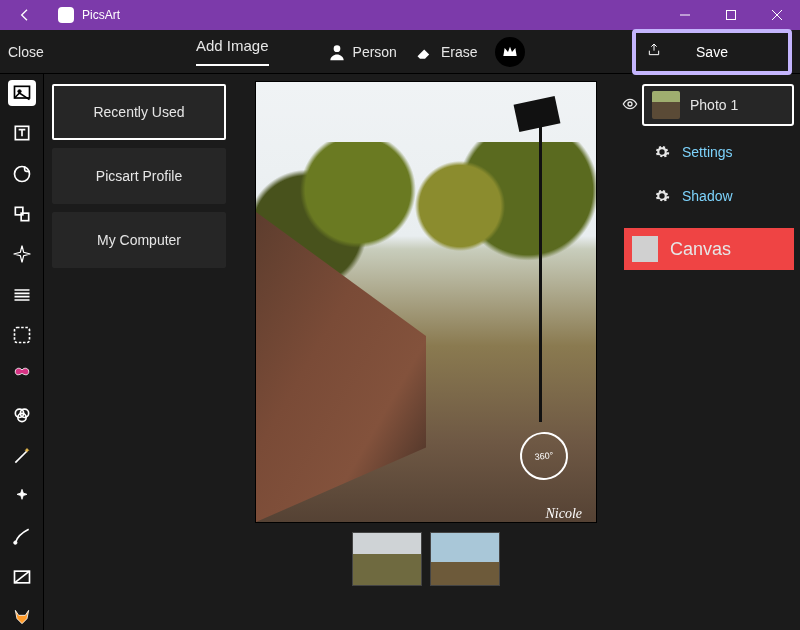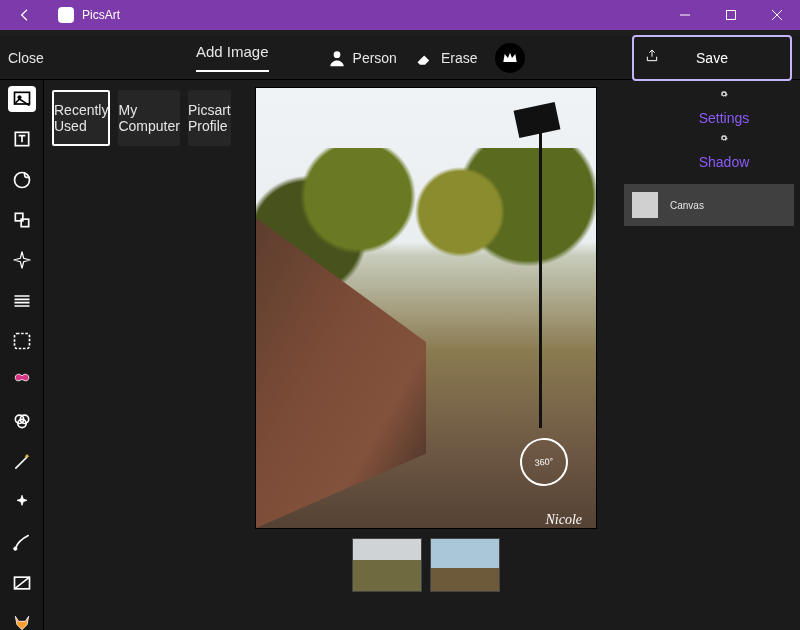--- a/index.html
+++ b/index.html
@@ -8,43 +8,43 @@
   .titlebar { height: 30px; background: #7c3aaa; display: flex; align-items: center; color: #fff; font-size: 12px; }
   .titlebar .back { width: 50px; height: 100%; display:flex; align-items:center; justify-content:center; }
   .titlebar .back svg { width:16px; height:16px; }
   .titlebar .appicon { width:16px; height:16px; background:#fff; border-radius:4px; margin:0 8px; display:inline-block; }
   .titlebar .title { flex:0 0 auto; }
   .titlebar .spacer { flex:1; }
   .winbtn { width:46px; height:100%; display:flex; align-items:center; justify-content:center; }
   .winbtn svg { width:10px; height:10px; stroke:#fff; stroke-width:1; fill:none; }
 
   
-  .topbar { height: 44px; background:#1b1b1b; display:flex; align-items:center; color:#e6e6e6; font-size:14px; padding:0 8px; gap:18px; border-bottom:1px solid #000;margin-top:6px; }
+  .topbar { height: 44px; background:#1b1b1b; display:flex; align-items:center; color:#e6e6e6; font-size:14px; padding:0 8px; gap:18px; border-bottom:1px solid #000; }
   .topbar .close { width: 50px; }
   .topbar .add-image { font-size:15px; border-bottom:2px solid #fff; padding-bottom:10px; margin-left:120px; }
   .tb-item { display:flex; align-items:center; gap:6px; }
   .tb-item svg { width:20px; height:20px; fill:#fff; }
   .crown { width:30px; height:30px; border-radius:50%; background:#000; display:flex; align-items:center; justify-content:center; }
   .crown svg { width:16px; height:14px; fill:#fff; }
-  .savebtn { margin-left:auto; width:160px; height:46px; border:2px solid #c4b5fd; border-radius:4px; display:flex; align-items:center; justify-content:center; gap:36px; color:#fff; position:relative; }
+  .savebtn { margin-left:auto; width:160px; height:46px; border:4px solid #c4b5fd; border-radius:4px; display:flex; align-items:center; justify-content:center; gap:36px; color:#fff; position:relative; }
   .savebtn .share-ico { position:absolute; left:10px; }
   .savebtn .share-ico svg { width:16px; height:16px; stroke:#fff; fill:none; stroke-width:1.5; }
   .savebtn .lbl { font-size:14px; }
 
   
   .main { display:flex; height:556px; }
   .rail { width:44px; background:#181818; border-right:1px solid #000; display:flex; flex-direction:column; align-items:center; padding-top:6px; gap:14px; }
   .rail .ri { width:28px; height:28px; display:flex; align-items:center; justify-content:center; border-radius:4px; }
   .rail .ri.active { background:#fff; }
   .rail .ri svg { width:20px; height:20px; fill:#fff; stroke:#fff; }
   .rail .ri.active svg { fill:#000; stroke:#000; }
   .rail .ri.orange svg { fill:#ff9b2a; }
   .rail .ri.gold .spark { color:#E6B94D; }
 
-  .sidepanel { width:190px; background:#1b1b1b; display:flex; flex-direction:row; padding:10px 8px; gap:8px; }
+  .sidepanel { width:190px; background:#1b1b1b; display:flex; flex-direction:column; padding:10px 8px; gap:8px; }
   .sp-btn { height:56px; background:#262626; color:#e6e6e6; font-size:14px; display:flex; align-items:center; justify-content:center; border-radius:2px; }
   .sp-btn.active { border:2px solid #fff; }
 
   .canvas-area { flex:1; background:#1b1b1b; display:flex; flex-direction:column; align-items:center; padding-top:8px; position:relative; }
   .photo { width:340px; height:440px; position:relative; overflow:hidden; background:linear-gradient(#f0f3f5 0%, #e9eef0 35%, #c8cdbc 38%, #8a7a50 60%, #6e5844 82%, #554234 100%); box-shadow:0 0 0 1px #000; }
   .wall-left { position:absolute; left:0; top:130px; width:170px; height:310px; background:linear-gradient(120deg,#5d3d2e 0%, #7a4b37 40%, #83523c 70%, #3a2a22 100%); clip-path:polygon(0 0, 100% 40%, 100% 76%, 0 100%); }
   .foliage { position:absolute; top:60px; left:0; width:100%; height:160px; background:radial-gradient(circle at 30% 30%, #6a7a22 0 20%, transparent 22%), radial-gradient(circle at 60% 40%, #8b8c2e 0 18%, transparent 20%), radial-gradient(circle at 80% 30%, #5a6a1f 0 22%, transparent 24%), radial-gradient(circle at 15% 55%, #48521c 0 18%, transparent 20%); }
   .panel { position:absolute; top:18px; right:38px; width:42px; height:28px; background:#111; transform:rotate(-12deg); }
   .pole { position:absolute; top:40px; right:54px; width:3px; height:300px; background:#111; }
   .badge360 { position:absolute; right:28px; bottom:42px; width:48px; height:48px; border:2px solid #fff; border-radius:50%; color:#fff; font-size:9px; display:flex; align-items:center; justify-content:center; transform:rotate(-6deg); }
@@ -52,23 +52,23 @@
 
   .thumbs { display:flex; gap:8px; margin-top:10px; }
   .thumb { width:70px; height:54px; background:#2a2a2a; border:1px solid #444; position:relative; overflow:hidden; }
   .thumb.t1::after { content:""; position:absolute; inset:0; background:linear-gradient(#cfd3d6 0 40%, #6f6a40 40% 100%); }
   .thumb.t2::after { content:""; position:absolute; inset:0; background:linear-gradient(#a9c7d8 0 55%, #6d5a3a 55% 100%); }
 
   .rightpanel { width:182px; background:#1b1b1b; border-left:0px solid #000; display:flex; flex-direction:column; padding:10px 6px; gap:8px; }
   .layerrow { height:42px; background:#262626; border-radius:3px; border:2px solid #fff; display:flex; align-items:center; gap:10px; padding:0 8px; color:#e6e6e6; font-size:14px; position:relative; }
   .layerrow .eye { position:absolute; left:-22px; color:#e6e6e6; }
   .layerrow .thumbm { width:28px; height:28px; background:linear-gradient(#9fae6f 0 40%, #5a4a36 40% 100%); border-radius:2px; }
-  .proprow { height:36px; display:flex; align-items:center; gap:12px; padding-left:30px; color:#8b5cf6; font-size:14px;flex-direction:column; }
+  .proprow { height:36px; display:flex; align-items:center; gap:12px; padding-left:30px; color:#7dd3fc; font-size:14px; }
   .proprow svg { width:16px; height:16px; fill:#e6e6e6; }
-  .canvasrow { height:42px; background:#404040; display:flex; align-items:center; gap:12px; padding:0 8px; color:#e6e6e6; font-size:10px; margin-top:6px; }
+  .canvasrow { height:42px; background:#ef4444; display:flex; align-items:center; gap:12px; padding:0 8px; color:#e6e6e6; font-size:18px; margin-top:6px; }
   .canvasrow .sw { width:26px; height:26px; background:#d0d0d0; }
 
 </style>
 </head>
 <body>
 
 <div class="titlebar">
   <div class="back">
     <svg viewBox="0 0 24 24">
         <path d="M15 4l-8 8 8 8" stroke="#fff" stroke-width="2" fill="none"></path>
@@ -203,40 +203,52 @@
       </div>
     <div class="ri orange">
         <svg viewBox="0 0 24 24">
           <path d="M4 4l4 6h8l4-6-2 10-6 6-6-6z"></path>
         </svg>
       </div>
   </div>
 
   <div class="sidepanel">
     <div class="sp-btn active">Recently Used</div>
+    <div class="sp-btn">Picsart Profile</div>
     <div class="sp-btn">My Computer</div>
-    <div class="sp-btn">Picsart Profile</div>
   </div>
 
   <div class="canvas-area">
     <div class="photo">
       <div class="foliage"></div>
       <div class="wall-left"></div>
       <div class="panel"></div>
       <div class="pole"></div>
       <div class="badge360">360°</div>
       <div class="sig">Nicole</div>
     </div>
     <div class="thumbs">
       <div class="thumb t1"></div>
       <div class="thumb t2"></div>
     </div>
   </div>
 
   <div class="rightpanel">
+    <div style="position:relative; margin-left:18px;">
+      <div class="layerrow">
+        <span class="eye">
+          <svg width="16" height="16" viewBox="0 0 24 24" fill="none" stroke="#e6e6e6" stroke-width="2">
+              <path d="M2 12s4-7 10-7 10 7 10 7-4 7-10 7S2 12 2 12z"></path>
+              <circle cx="12" cy="12" r="3"></circle>
+            </svg>
+        </span>
+        <span class="thumbm"></span>
+        <span>Photo 1</span>
+      </div>
+    </div>
     <div class="proprow">
       <svg viewBox="0 0 24 24">
           <path d="M12 8a4 4 0 100 8 4 4 0 000-8zm9 4l2 1-1 3-2-.5a8 8 0 01-1.5 1.5l.5 2-3 1-1-2a8 8 0 01-2 0l-1 2-3-1 .5-2A8 8 0 016 16.5L4 17l-1-3 2-1a8 8 0 010-2l-2-1 1-3 2 .5A8 8 0 017.5 6L7 4l3-1 1 2a8 8 0 012 0l1-2 3 1-.5 2A8 8 0 0118 7.5l2-.5 1 3-2 1a8 8 0 010 2z"></path>
         </svg>
       <span>Settings</span>
     </div>
     <div class="proprow">
       <svg viewBox="0 0 24 24">
           <path d="M12 8a4 4 0 100 8 4 4 0 000-8zm9 4l2 1-1 3-2-.5a8 8 0 01-1.5 1.5l.5 2-3 1-1-2a8 8 0 01-2 0l-1 2-3-1 .5-2A8 8 0 016 16.5L4 17l-1-3 2-1a8 8 0 010-2l-2-1 1-3 2 .5A8 8 0 017.5 6L7 4l3-1 1 2a8 8 0 012 0l1-2 3 1-.5 2A8 8 0 0118 7.5l2-.5 1 3-2 1a8 8 0 010 2z"></path>
         </svg>

